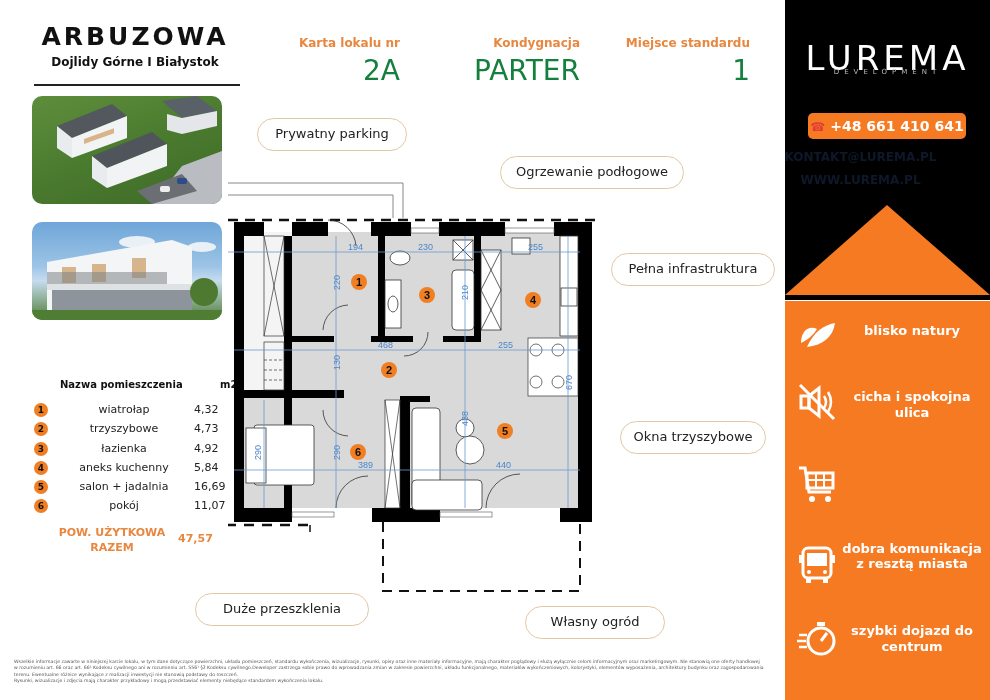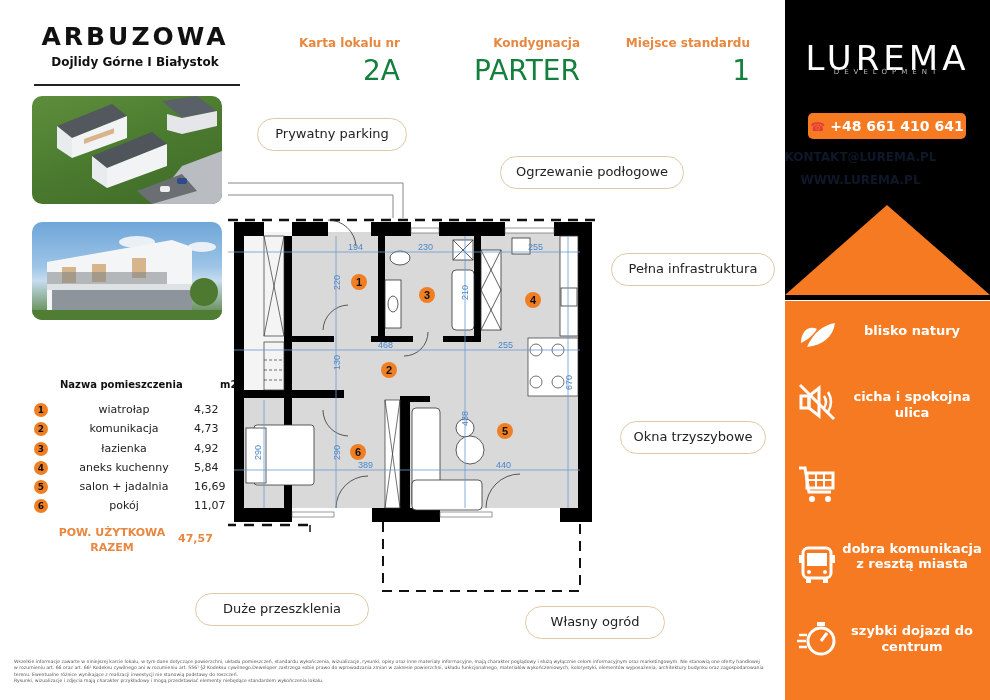--- a/index.html
+++ b/index.html
@@ -112,21 +112,21 @@
 <div class="abs tbl-head" style="left:60px;">Nazwa pomieszczenia</div>
 <div class="abs tbl-head" style="left:187px;margin-left:33px;">m2</div>
 
 <div class="abs tbl-row" style="top:401px;">
   <span class="num">1</span>
   <span class="rname">wiatrołap</span>
   <span class="rval">4,32</span>
 </div>
 <div class="abs tbl-row" style="top:420px;">
   <span class="num">2</span>
-  <span class="rname">komunikacja</span>
+  <span class="rname">trzyszybowe</span>
   <span class="rval">4,73</span>
 </div>
 <div class="abs tbl-row" style="top:440px;">
   <span class="num">3</span>
   <span class="rname">łazienka</span>
   <span class="rval">4,92</span>
 </div>
 <div class="abs tbl-row" style="top:459px;">
   <span class="num">4</span>
   <span class="rname">aneks kuchenny</span>

